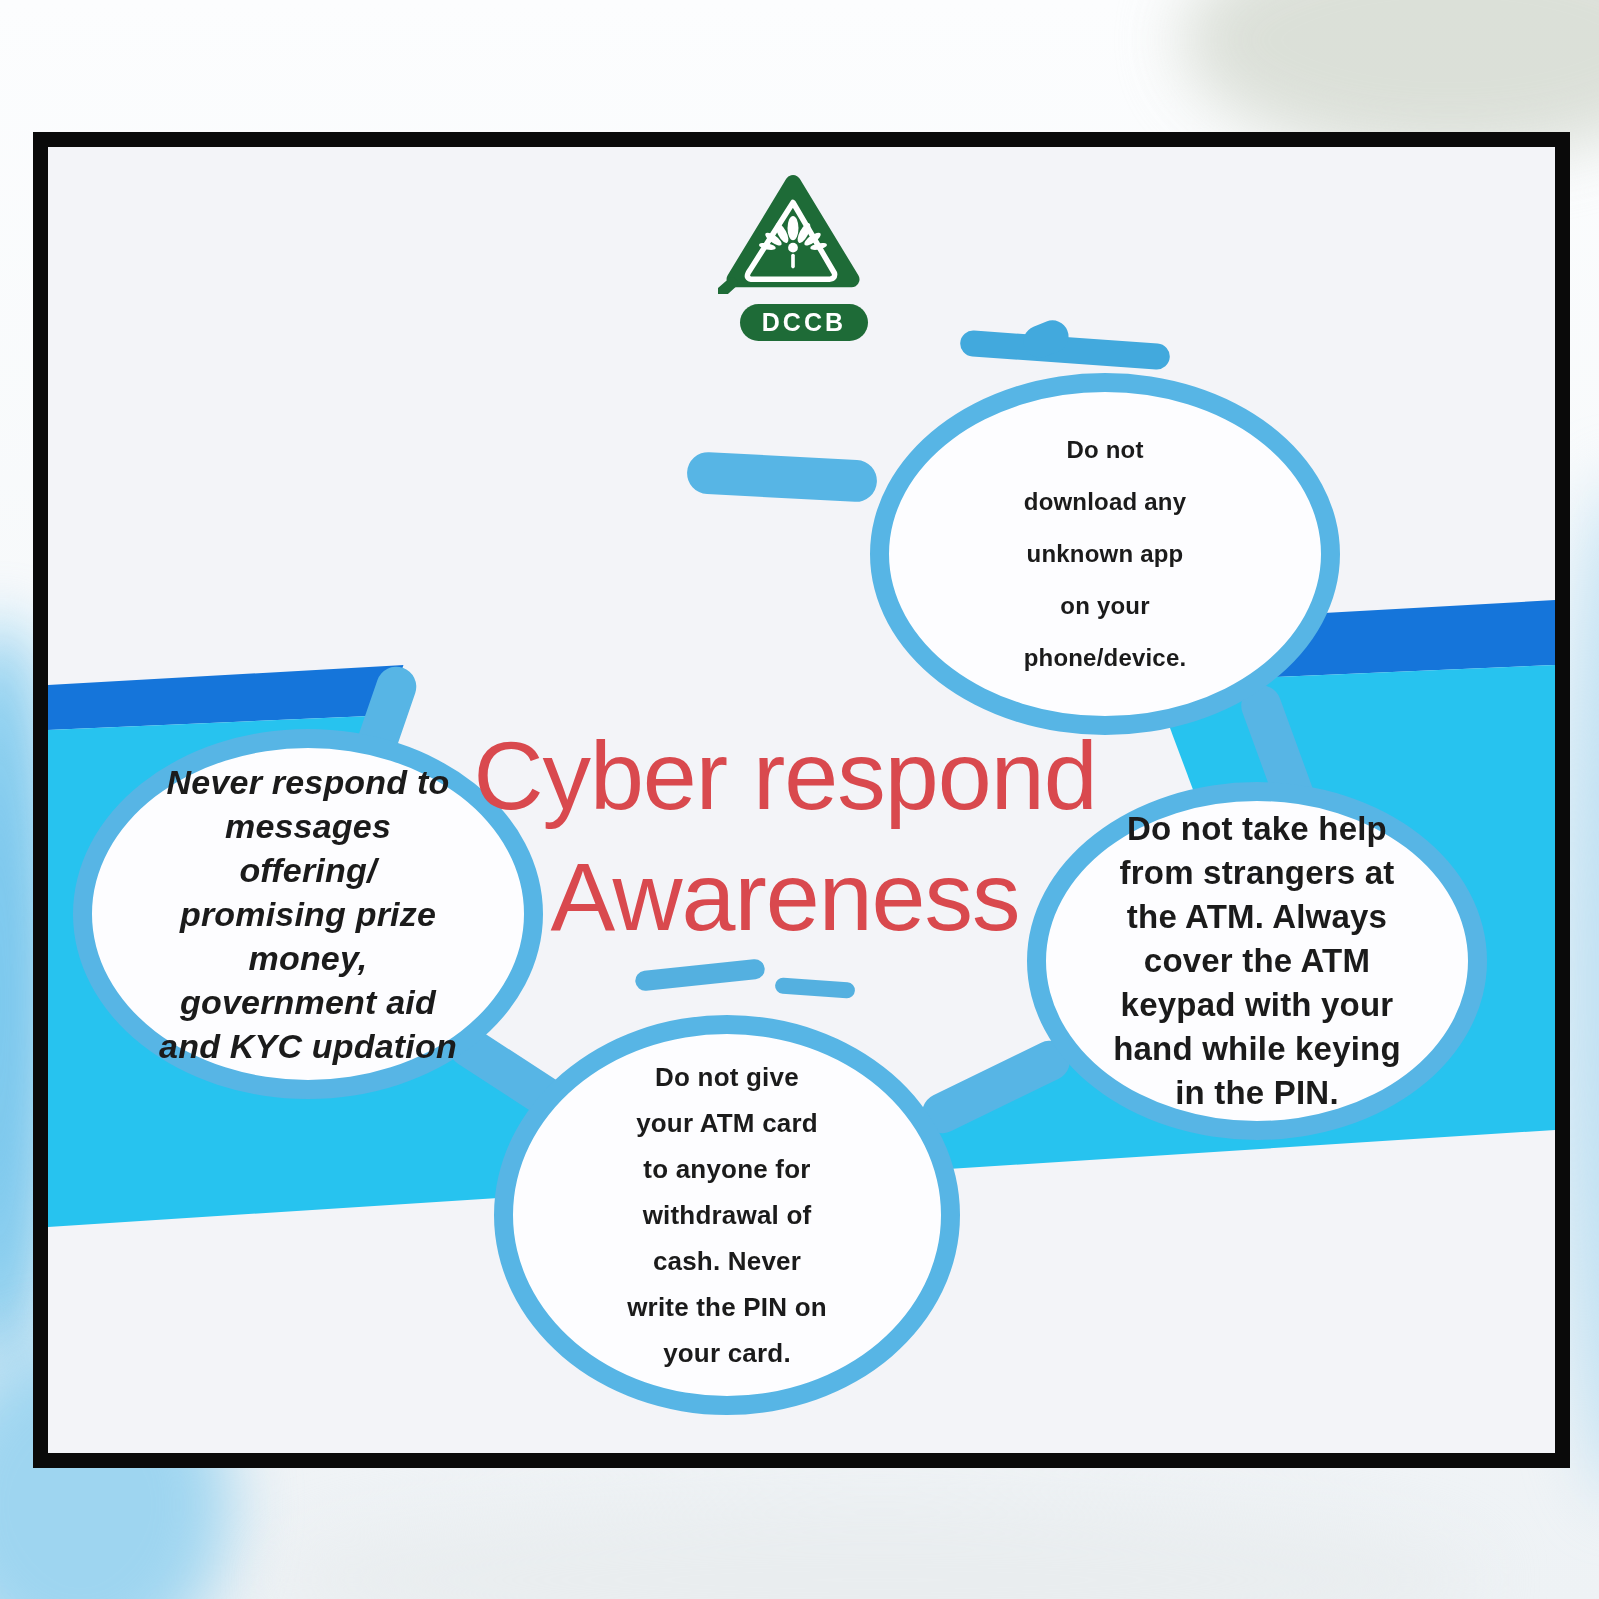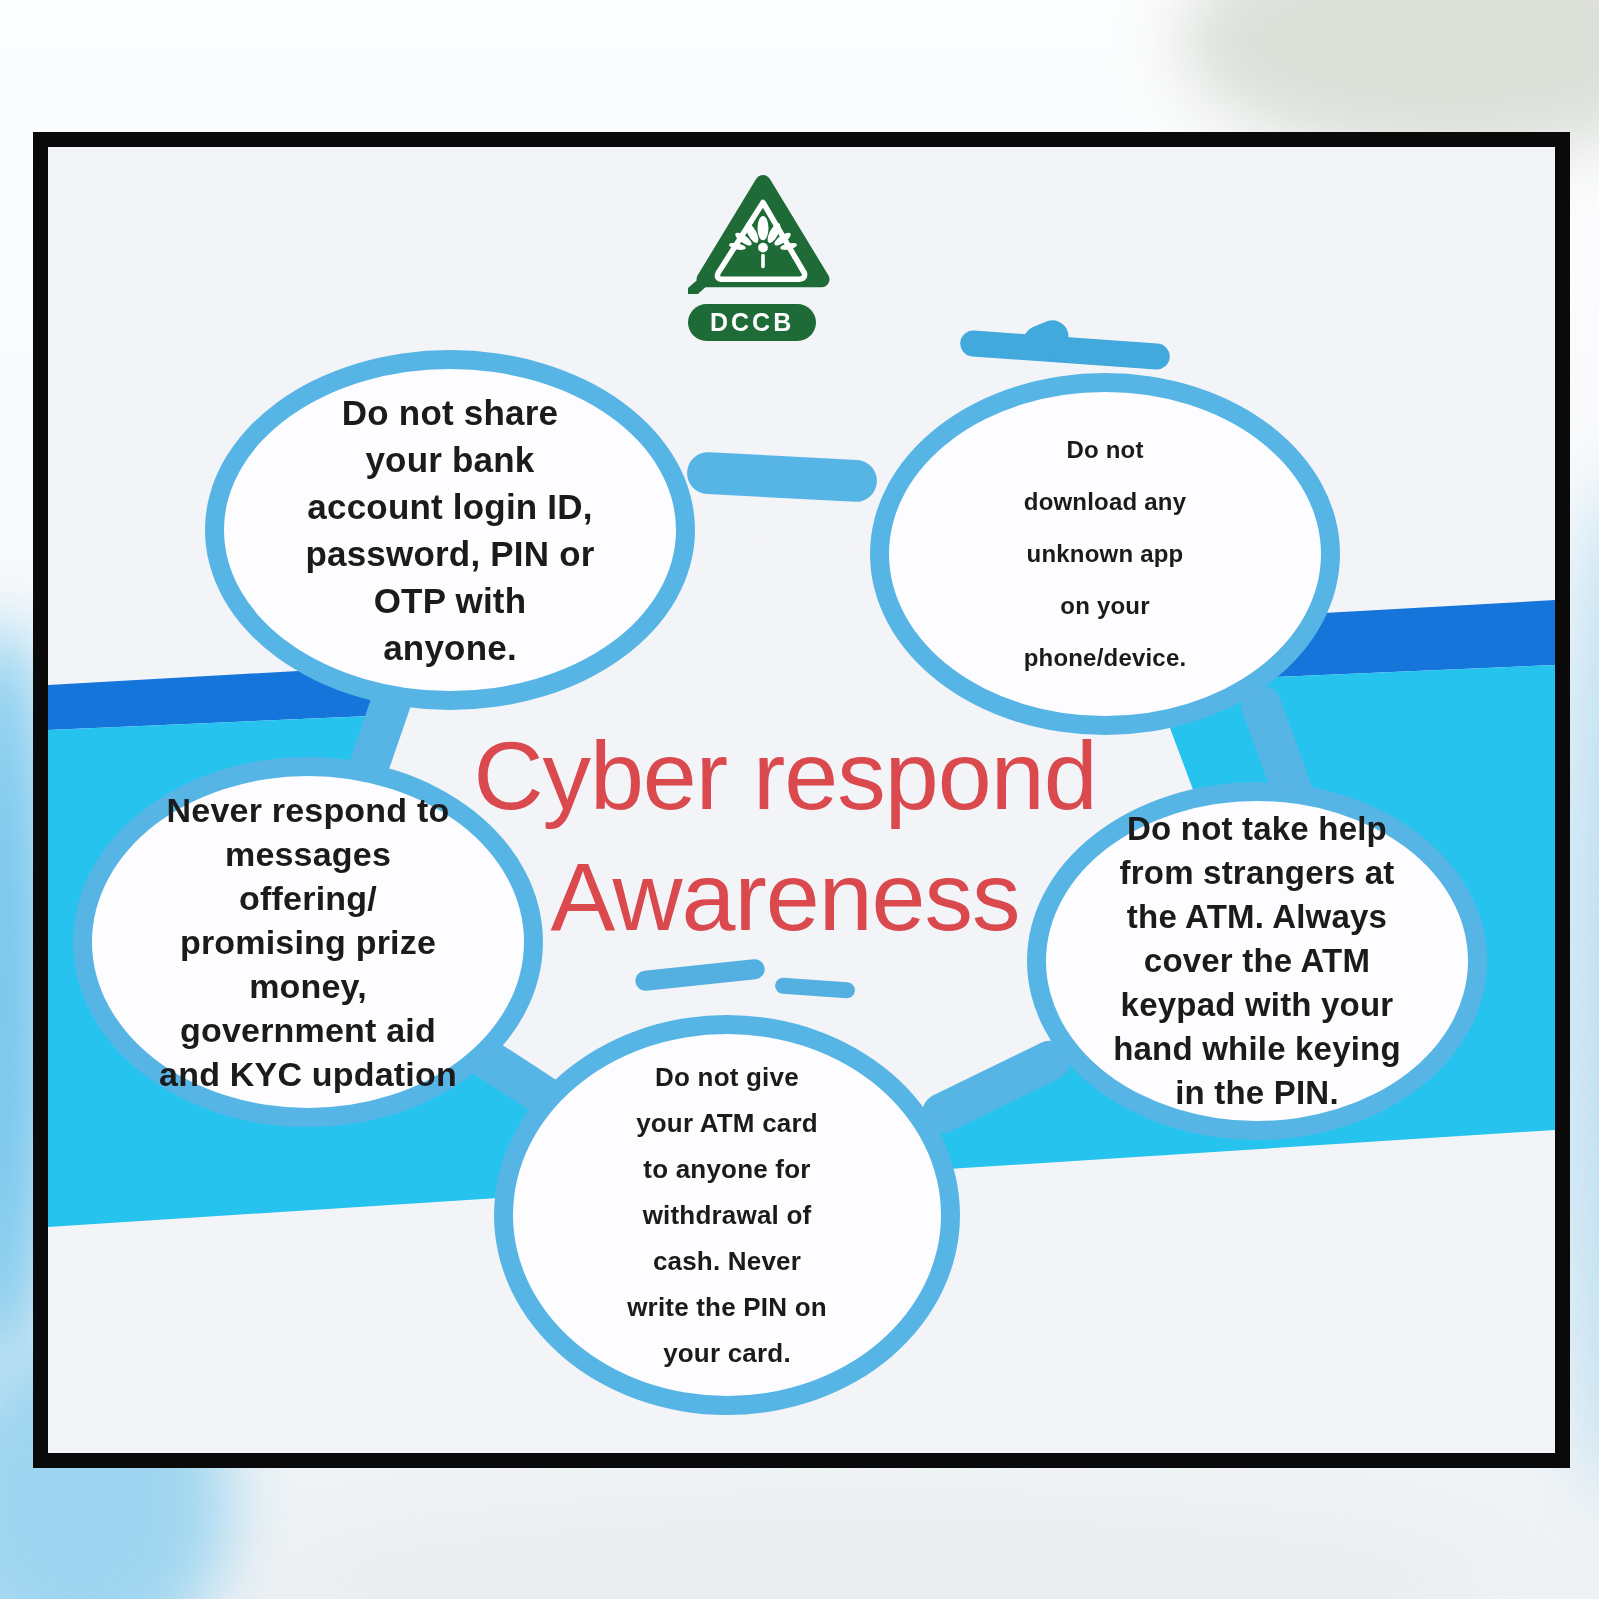--- a/index.html
+++ b/index.html
@@ -35,34 +35,34 @@
     display:flex;align-items:center;justify-content:center;text-align:center;
   }
   .bubble-text{
     white-space:pre-line;font-weight:700;color:var(--text-black);
     letter-spacing:.2px;
   }
   .b-share  {left:157px;top:203px;width:490px;height:360px;}
   .b-share   .bubble-text{font-size:35px;line-height:47px;}
   .b-apps   {left:822px;top:226px;width:470px;height:362px;}
   .b-apps    .bubble-text{font-size:24px;line-height:52px;}
-  .b-msg    {left:25px; top:610px;width:470px;height:370px;}
+  .b-msg    {left:25px; top:582px;width:470px;height:370px;font-style:italic;}
   .b-msg     .bubble-text{font-size:34px;line-height:44px;}
   .b-atm    {left:979px;top:635px;width:460px;height:358px;}
   .b-atm     .bubble-text{font-size:33px;line-height:44px;}
   .b-card   {left:446px;top:868px;width:466px;height:400px;}
   .b-card    .bubble-text{font-size:26px;line-height:46px;}
 
   .poster-title{
     position:absolute;left:337px;top:568px;width:800px;z-index:4;
     text-align:center;color:var(--title-red);font-size:97px;line-height:121px;
     white-space:pre-line;font-weight:400;letter-spacing:-1px;
   }
 
-  .logo{position:absolute;left:640px;top:25px;width:180px;z-index:4;text-align:left;}
+  .logo{position:absolute;left:640px;top:25px;width:180px;z-index:4;text-align:right;}
   .logo-badge{
     display:inline-block;margin:6px auto 0 auto;background:var(--logo-green);
     color:#ffffff;font-weight:700;font-size:25px;letter-spacing:3px;
     padding:4px 22px;border-radius:20px;
   }
 </style>
 </head>
 <body>
 
 <div class="page">
@@ -85,28 +85,20 @@
     <div class="connector" style="left:1157px;top:590px;width:150px;height:40px;transform:rotate(70deg);"></div>
     <div class="connector" style="left:868px;top:920px;width:160px;height:40px;transform:rotate(-26deg);"></div>
     <div class="connector" style="left:392px;top:910px;width:150px;height:40px;transform:rotate(33deg);"></div>
     <div class="connector" style="left:262px;top:567px;width:140px;height:40px;transform:rotate(-71deg);"></div>
 
     <div class="smudge" style="left:912px;top:190px;width:210px;height:26px;transform:rotate(4deg);"></div>
     <div class="smudge" style="left:975px;top:176px;width:46px;height:32px;transform:rotate(-22deg);"></div>
     <div class="smudge" style="left:587px;top:818px;width:130px;height:20px;transform:rotate(-6deg);opacity:.9;"></div>
     <div class="smudge" style="left:727px;top:833px;width:80px;height:16px;transform:rotate(4deg);opacity:.9;"></div>
 
-    <div class="bubble b-share">
-      <div class="bubble-text">Do not share
-your bank
-account login ID,
-password, PIN or
-OTP with
-anyone.</div>
-    </div>
     <div class="bubble b-apps">
       <div class="bubble-text">Do not
 download any
 unknown app
 on your
 phone/device.</div>
     </div>
     <div class="bubble b-msg">
       <div class="bubble-text">Never respond to
 messages

